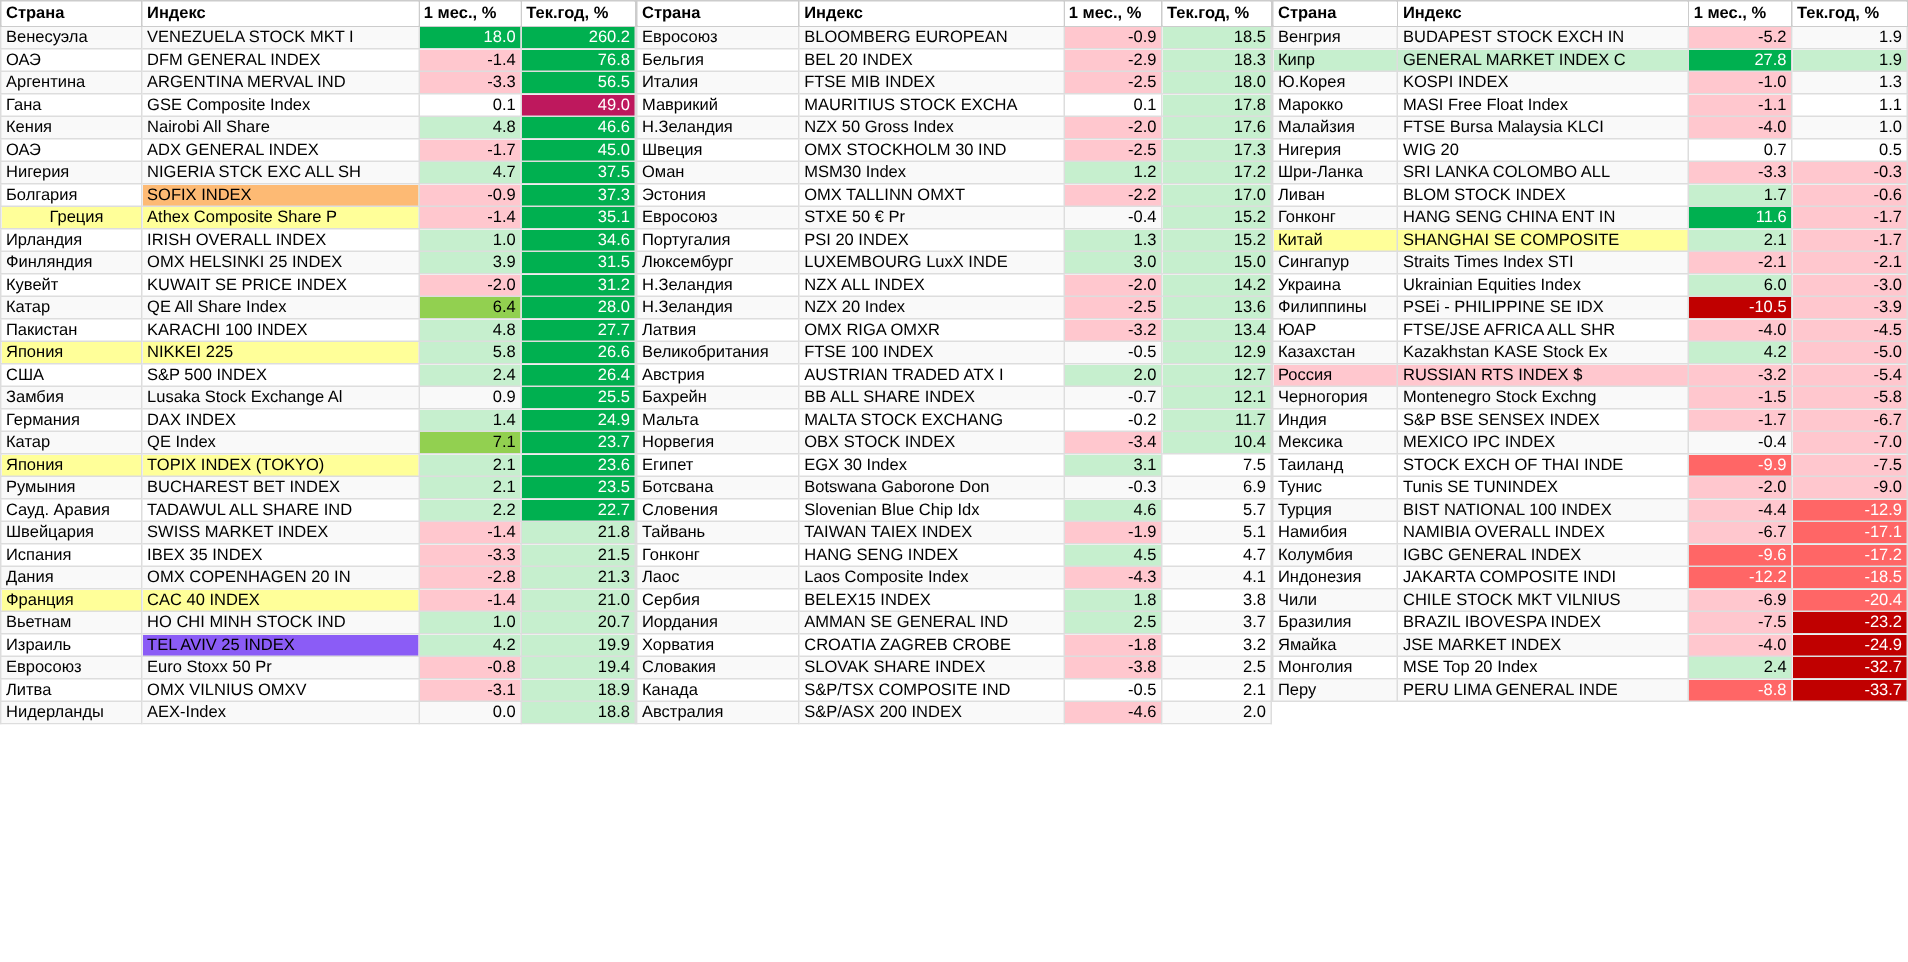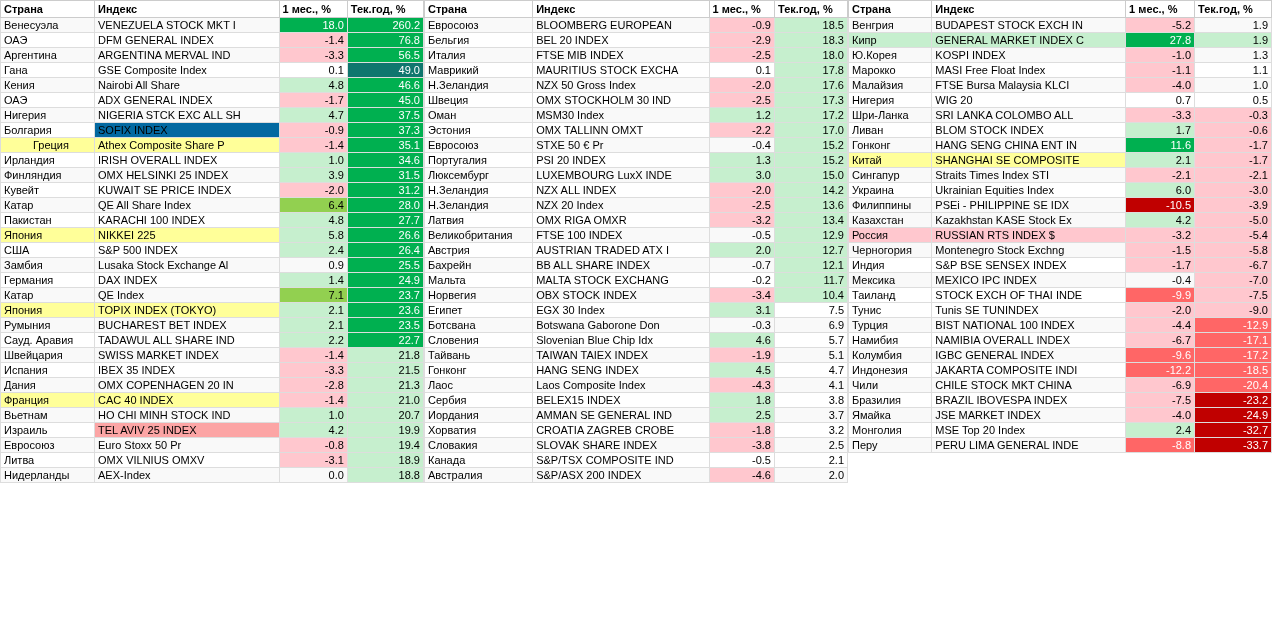--- a/index.html
+++ b/index.html
@@ -62,21 +62,21 @@
           <tr>
             <td style="background-color: rgb(249, 249, 249);">Аргентина</td>
             <td style="background-color: rgb(249, 249, 249);">ARGENTINA MERVAL IND</td>
             <td class="num" style="background-color: rgb(255, 199, 206);">-3.3</td>
             <td class="num" style="background-color: rgb(0, 176, 80); color: white;">56.5</td>
           </tr>
           <tr>
             <td style="background-color: rgb(255, 255, 255);">Гана</td>
             <td style="background-color: rgb(255, 255, 255);">GSE Composite Index</td>
             <td class="num" style="background-color: rgb(255, 255, 255);">0.1</td>
-            <td class="num" style="background-color: #0f766e; color: white;">49.0</td>
+            <td class="num" style="background-color: #be185d; color: white;">49.0</td>
           </tr>
           <tr>
             <td style="background-color: rgb(249, 249, 249);">Кения</td>
             <td style="background-color: rgb(249, 249, 249);">Nairobi All Share</td>
             <td class="num" style="background-color: rgb(198, 239, 206);">4.8</td>
             <td class="num" style="background-color: rgb(0, 176, 80); color: white;">46.6</td>
           </tr>
           <tr>
             <td style="background-color: rgb(255, 255, 255);">ОАЭ</td>
             <td style="background-color: rgb(255, 255, 255);">ADX GENERAL INDEX</td>
@@ -84,21 +84,21 @@
             <td class="num" style="background-color: rgb(0, 176, 80); color: white;">45.0</td>
           </tr>
           <tr>
             <td style="background-color: rgb(249, 249, 249);">Нигерия</td>
             <td style="background-color: rgb(249, 249, 249);">NIGERIA STCK EXC ALL SH</td>
             <td class="num" style="background-color: rgb(198, 239, 206);">4.7</td>
             <td class="num" style="background-color: rgb(0, 176, 80); color: white;">37.5</td>
           </tr>
           <tr>
             <td style="background-color: rgb(255, 255, 255);">Болгария</td>
-            <td style="background-color: #0369a1;">SOFIX INDEX</td>
+            <td style="background-color: #fdba74;">SOFIX INDEX</td>
             <td class="num" style="background-color: rgb(255, 199, 206);">-0.9</td>
             <td class="num" style="background-color: rgb(0, 176, 80); color: white;">37.3</td>
           </tr>
           <tr>
             <td style="background-color: rgb(255, 255, 153); padding-left: 32px;">Греция</td>
             <td style="background-color: rgb(255, 255, 153);">Athex Composite Share P</td>
             <td class="num" style="background-color: rgb(255, 199, 206);">-1.4</td>
             <td class="num" style="background-color: rgb(0, 176, 80); color: white;">35.1</td>
           </tr>
           <tr>
@@ -204,21 +204,21 @@
             <td class="num" style="background-color: rgb(198, 239, 206);">21.0</td>
           </tr>
           <tr>
             <td style="background-color: rgb(249, 249, 249);">Вьетнам</td>
             <td style="background-color: rgb(249, 249, 249);">HO CHI MINH STOCK IND</td>
             <td class="num" style="background-color: rgb(198, 239, 206);">1.0</td>
             <td class="num" style="background-color: rgb(198, 239, 206);">20.7</td>
           </tr>
           <tr>
             <td style="background-color: rgb(255, 255, 255);">Израиль</td>
-            <td style="background-color: #fca5a5;">TEL AVIV 25 INDEX</td>
+            <td style="background-color: #8b5cf6;">TEL AVIV 25 INDEX</td>
             <td class="num" style="background-color: rgb(198, 239, 206);">4.2</td>
             <td class="num" style="background-color: rgb(198, 239, 206);">19.9</td>
           </tr>
           <tr>
             <td style="background-color: rgb(249, 249, 249);">Евросоюз</td>
             <td style="background-color: rgb(249, 249, 249);">Euro Stoxx 50 Pr</td>
             <td class="num" style="background-color: rgb(255, 199, 206);">-0.8</td>
             <td class="num" style="background-color: rgb(198, 239, 206);">19.4</td>
           </tr>
           <tr>
@@ -519,20 +519,26 @@
             <td class="num" style="background-color: rgb(198, 239, 206);">6.0</td>
             <td class="num" style="background-color: rgb(255, 199, 206);">-3.0</td>
           </tr>
           <tr>
             <td style="background-color: rgb(249, 249, 249);">Филиппины</td>
             <td style="background-color: rgb(249, 249, 249);">PSEi - PHILIPPINE SE IDX</td>
             <td class="num" style="background-color: rgb(192, 0, 0); color: white;">-10.5</td>
             <td class="num" style="background-color: rgb(255, 199, 206);">-3.9</td>
           </tr>
           <tr>
+            <td style="background-color: rgb(255, 255, 255);">ЮАР</td>
+            <td style="background-color: rgb(255, 255, 255);">FTSE/JSE AFRICA ALL SHR</td>
+            <td class="num" style="background-color: rgb(255, 199, 206);">-4.0</td>
+            <td class="num" style="background-color: rgb(255, 199, 206);">-4.5</td>
+          </tr>
+          <tr>
             <td style="background-color: rgb(249, 249, 249);">Казахстан</td>
             <td style="background-color: rgb(249, 249, 249);">Kazakhstan KASE Stock Ex</td>
             <td class="num" style="background-color: rgb(198, 239, 206);">4.2</td>
             <td class="num" style="background-color: rgb(255, 199, 206);">-5.0</td>
           </tr>
           <tr>
             <td style="background-color: rgb(255, 199, 206);">Россия</td>
             <td style="background-color: rgb(255, 199, 206);">RUSSIAN RTS INDEX $</td>
             <td class="num" style="background-color: rgb(255, 199, 206);">-3.2</td>
             <td class="num" style="background-color: rgb(255, 199, 206);">-5.4</td>
@@ -586,21 +592,21 @@
             <td class="num" style="background-color: rgb(255, 102, 102); color: white;">-17.2</td>
           </tr>
           <tr>
             <td style="background-color: rgb(255, 255, 255);">Индонезия</td>
             <td style="background-color: rgb(255, 255, 255);">JAKARTA COMPOSITE INDI</td>
             <td class="num" style="background-color: rgb(255, 102, 102); color: white;">-12.2</td>
             <td class="num" style="background-color: rgb(255, 102, 102); color: white;">-18.5</td>
           </tr>
           <tr>
             <td style="background-color: rgb(249, 249, 249);">Чили</td>
-            <td style="background-color: rgb(249, 249, 249);">CHILE STOCK MKT CHINA</td>
+            <td style="background-color: rgb(249, 249, 249);">CHILE STOCK MKT VILNIUS</td>
             <td class="num" style="background-color: rgb(255, 199, 206);">-6.9</td>
             <td class="num" style="background-color: rgb(255, 102, 102); color: white;">-20.4</td>
           </tr>
           <tr>
             <td style="background-color: rgb(255, 255, 255);">Бразилия</td>
             <td style="background-color: rgb(255, 255, 255);">BRAZIL IBOVESPA INDEX</td>
             <td class="num" style="background-color: rgb(255, 199, 206);">-7.5</td>
             <td class="num" style="background-color: rgb(192, 0, 0); color: white;">-23.2</td>
           </tr>
           <tr>

